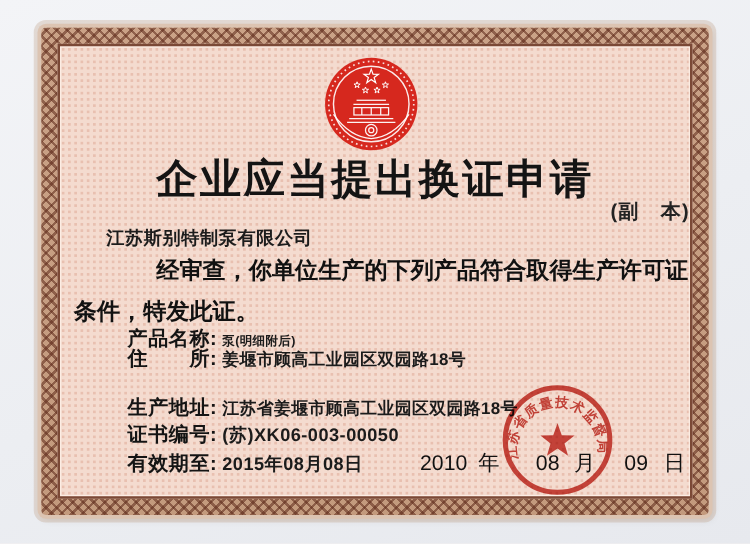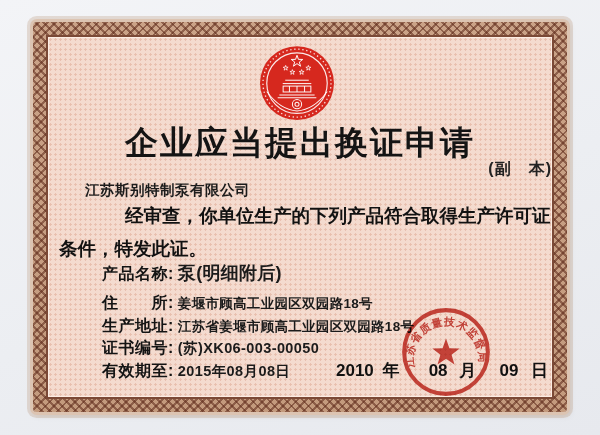--- a/index.html
+++ b/index.html
@@ -42,30 +42,30 @@
     font-size:14.5px;font-weight:bold;color:#1c1c1c;letter-spacing:.5px;
   }
   .statement{
     position:absolute;left:11px;top:162px;width:493px;
     font-size:18.5px;line-height:33px;font-weight:bold;color:#111;
     text-indent:66px;margin:0;
   }
   .field-row{position:absolute;left:54px;white-space:nowrap;}
   .field-label{font-size:16px;font-weight:bold;color:#141414;letter-spacing:.5px;}
   .field-value{font-size:13.5px;font-weight:bold;color:#1b1b1b;margin-left:4px;letter-spacing:.3px;}
-  .row-0{top:224px;} .row-1{top:256px;} .row-2{top:279px;} .row-3{top:301px;} .row-4{top:324px;text-align:right;}
+  .row-0{top:224px;} .row-1{top:240px;} .row-2{top:279px;} .row-3{top:301px;} .row-4{top:324px;text-align:right;}
   .row-3 .field-value,.row-4 .field-value{font-size:14.5px;letter-spacing:.4px;}
   .note{
     position:absolute;left:54px;top:346px;
     font-size:9px;font-weight:bold;color:#2a2a2a;letter-spacing:.5px;
   }
   .issue-date{
     position:absolute;left:288px;top:322px;width:212px;
     display:flex;align-items:baseline;white-space:nowrap;
-    font-weight:bold;color:#111;
+    font-weight:normal;color:#111;
   }
   .issue-date .num{font-size:17px;}
   .issue-date .unit{font-size:17px;}
   .gap-a{width:9px;} .gap-b{width:30px;} .gap-c{width:12px;} .gap-d{width:24px;} .gap-e{width:13px;}
   .seal{
     position:absolute;left:353px;top:270px;width:90px;height:90px;
     opacity:.88;mix-blend-mode:multiply;
   }
 </style>
 </head>
@@ -102,21 +102,21 @@
         <path d="M14,55 Q30,77 50,78 Q70,77 86,55"></path>
       </g>
     </svg>
 
     <div class="title">企业应当提出换证申请</div>
     <div class="subtitle">(副　本)</div>
     <div class="company">江苏斯别特制泵有限公司</div>
     <p class="statement">经审查，你单位生产的下列产品符合取得生产许可证条件，特发此证。</p>
 
     <div class="field-row row-0">
-      <span class="field-label">产品名称:</span><span class="field-value" style="font-size:18px">泵(明细附后)</span>
+      <span class="field-label">产品名称:</span><span class="field-value" style="font-size:10px">泵(明细附后)</span>
     </div>
     <div class="field-row row-1">
       <span class="field-label">住　　所:</span><span class="field-value">姜堰市顾高工业园区双园路18号</span>
     </div>
     <div class="field-row row-2">
       <span class="field-label">生产地址:</span><span class="field-value">江苏省姜堰市顾高工业园区双园路18号</span>
     </div>
     <div class="field-row row-3">
       <span class="field-label">证书编号:</span><span class="field-value">(苏)XK06-003-00050</span>
     </div>

